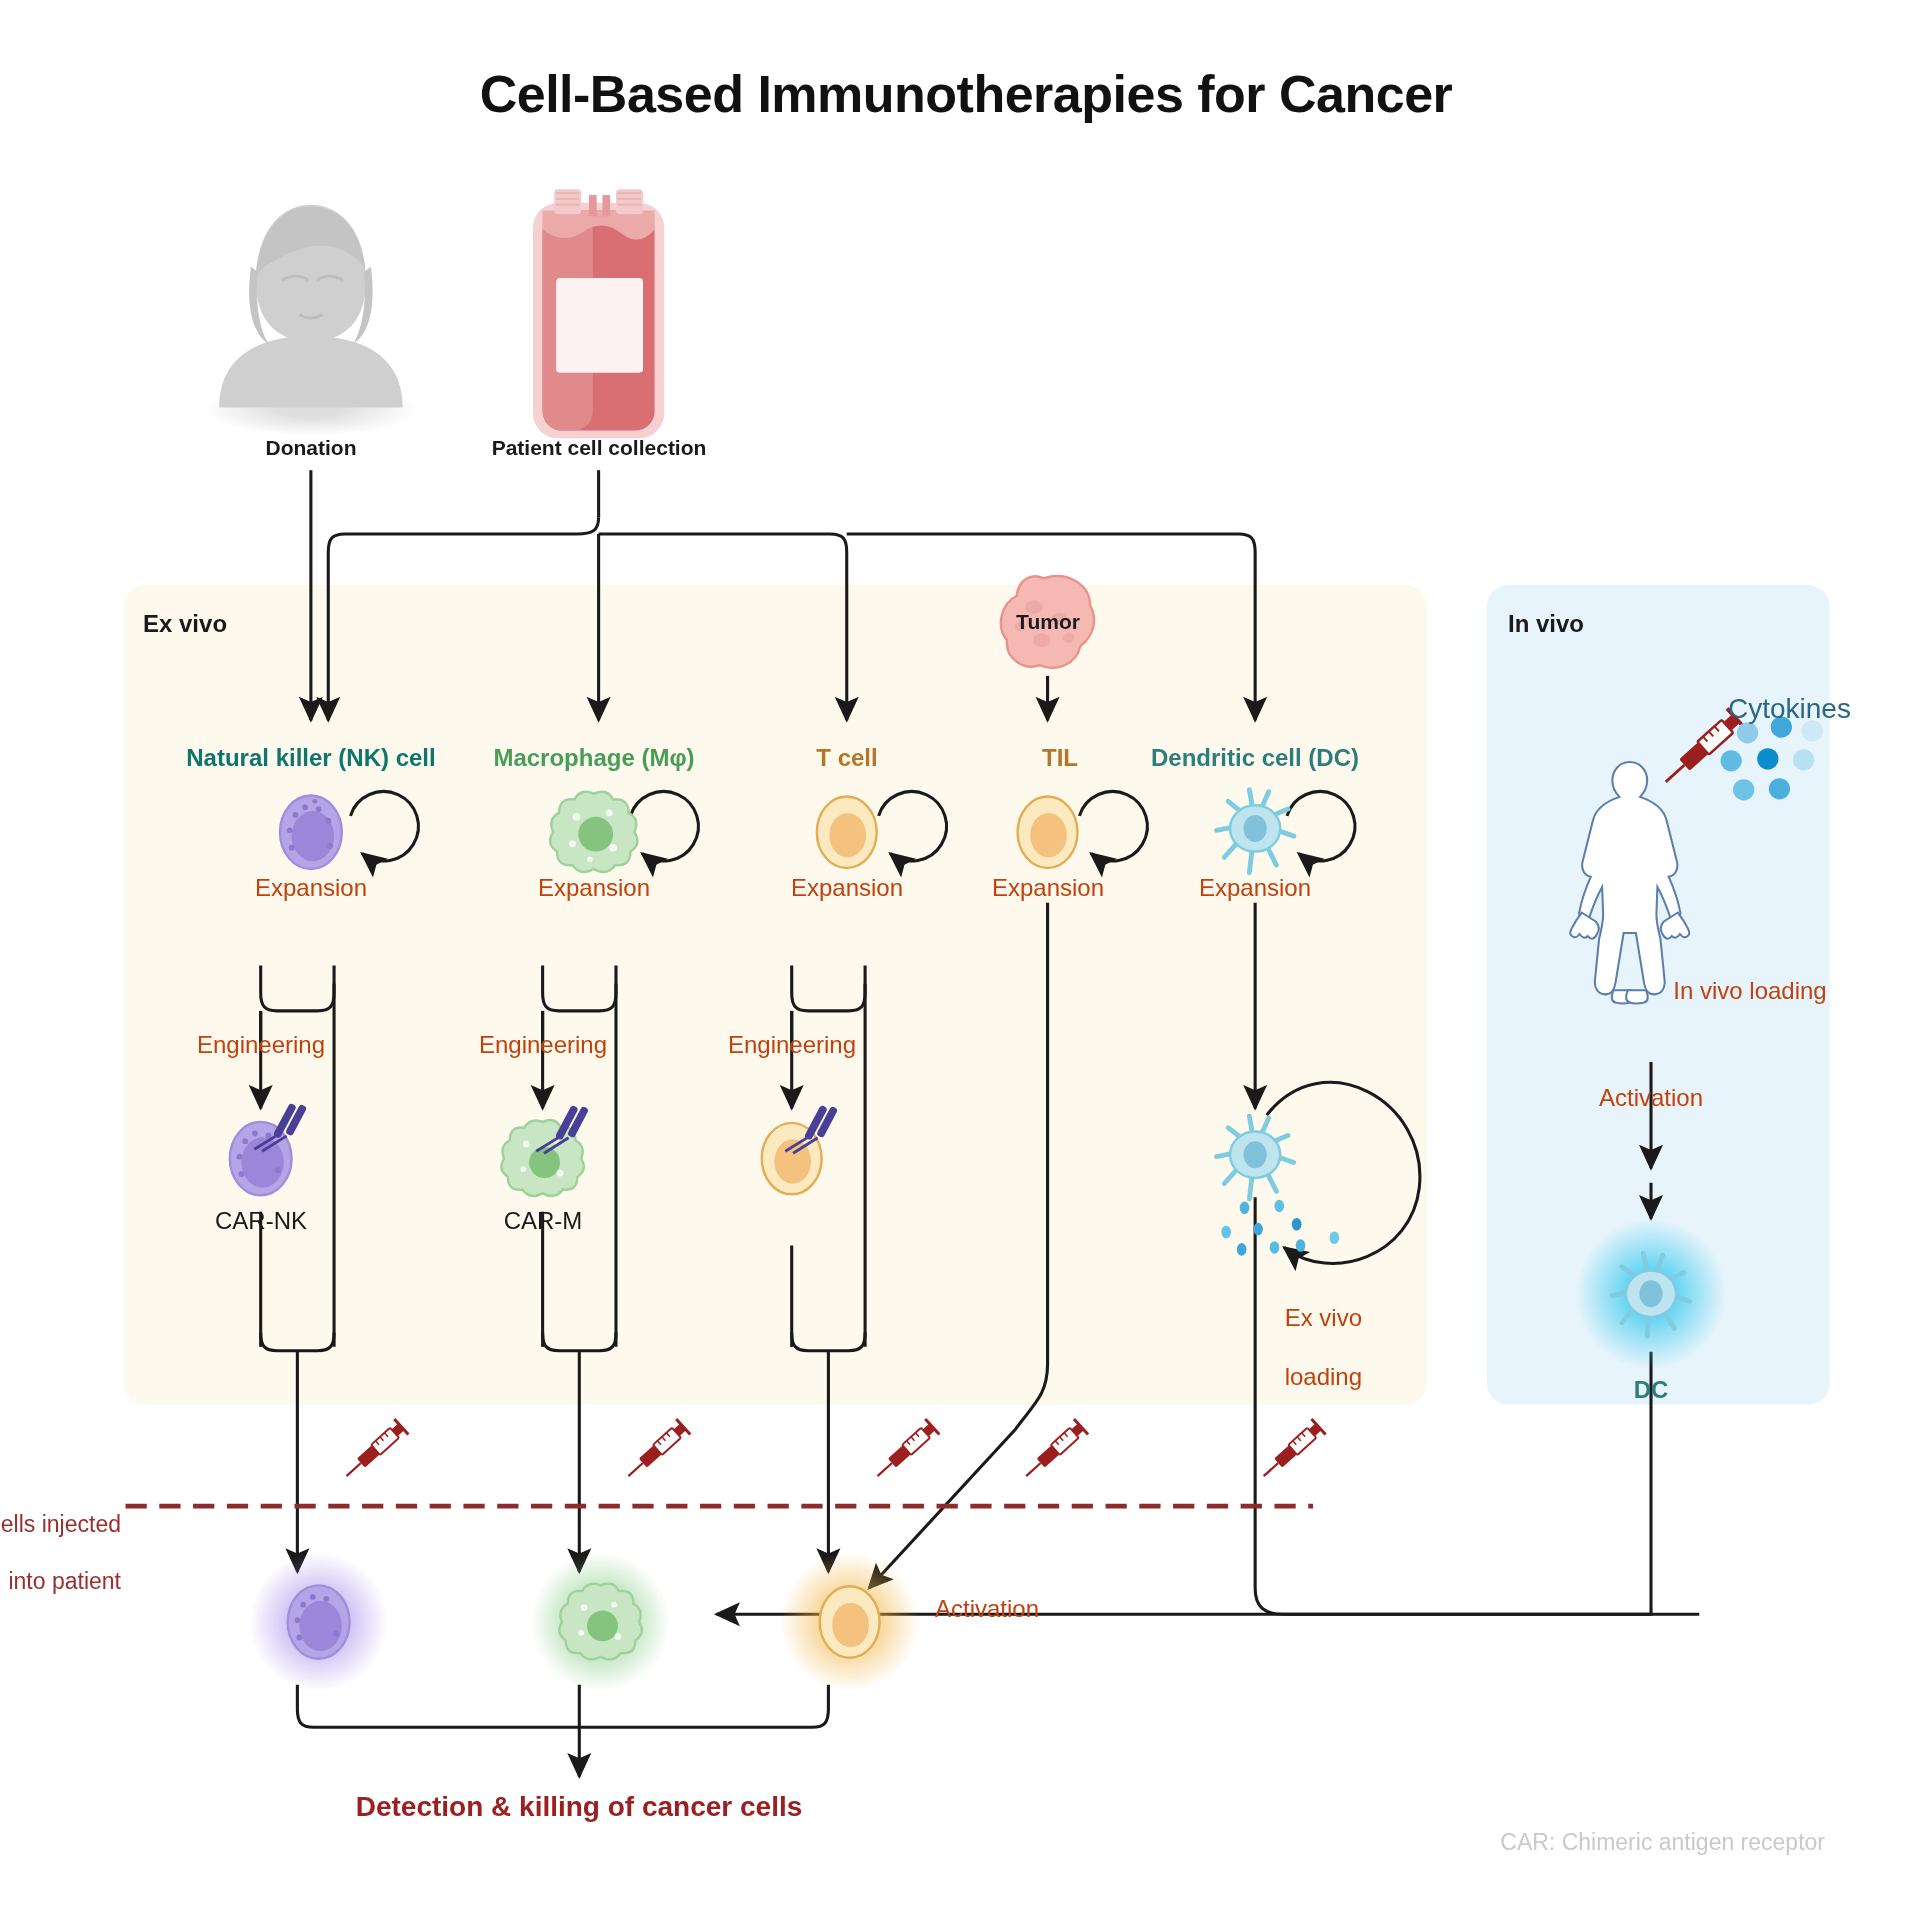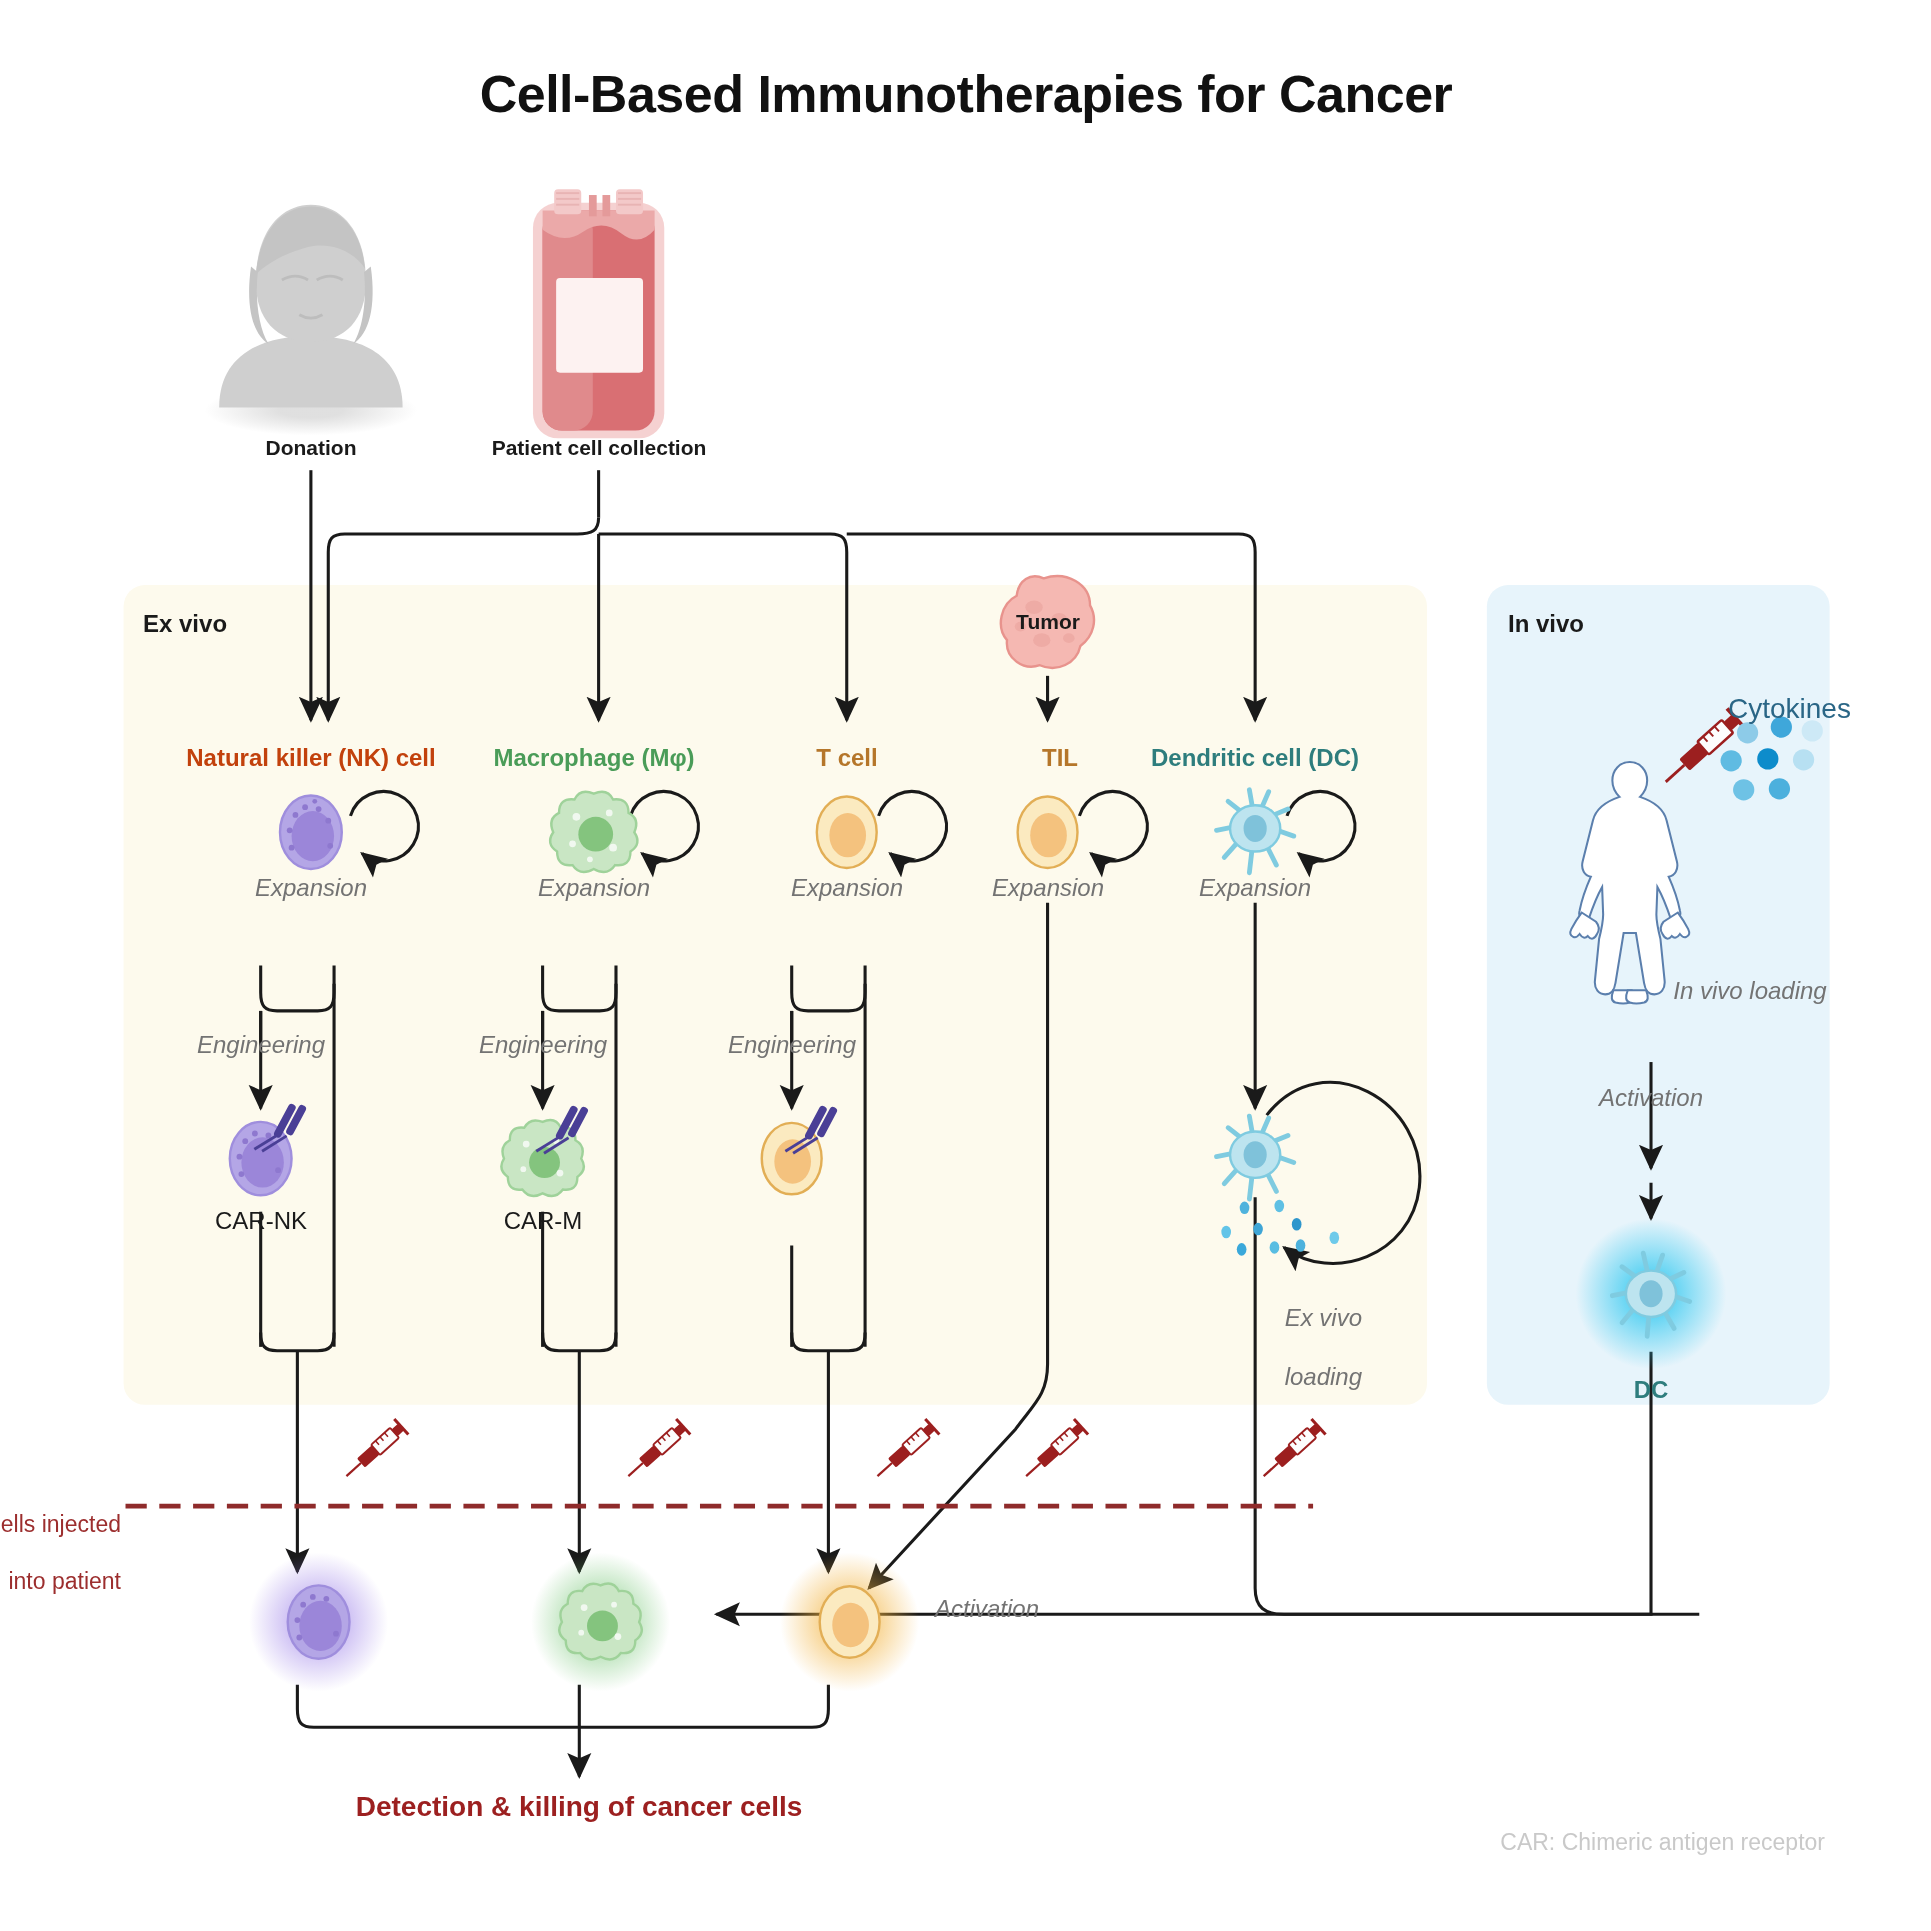--- a/index.html
+++ b/index.html
@@ -16,21 +16,21 @@
   .lbl { position: absolute; white-space: pre; }
   .center { transform: translateX(-50%); text-align: center; }
 
   .title {
     font-size: 52px; font-weight: bold; color: #111111;
     letter-spacing: -0.5px;
   }
   .bold-blk { font-size: 21px; font-weight: bold; color: #1a1a1a; }
   .boxlbl   { font-size: 24px; font-weight: bold; color: #1a1a1a; }
   .celltype { font-size: 24px; font-weight: bold; }
-  .ital     { font-size: 24px; font-style: italic; color: #737373; }
+  .ital     { font-size: 24px; color: #c2410c; }
   .plain    { font-size: 24px; color: #1a1a1a; line-height: 1.2; }
   .inject   { font-size: 23px; color: #9c2e2e; line-height: 1.25; text-align: right; }
   .final    { font-size: 28px; font-weight: bold; color: #9c2020; }
   .legend   { font-size: 23px; color: #c9c9c9; line-height: 1.45; text-align: right; }
   .cytok    { font-size: 28px; color: #2a6686; }
   .dclbl    { font-size: 24px; font-weight: bold; color: #2e7d7d; }
 </style>
 </head>
 <body>
 
@@ -468,21 +468,21 @@
 
   <div class="lbl title center" style="left:966px; top:64px;">Cell-Based Immunotherapies for Cancer</div>
 
   <div class="lbl bold-blk center" style="left:311px; top:436px;">Donation</div>
   <div class="lbl bold-blk center" style="left:599px; top:436px;">Patient cell collection</div>
   <div class="lbl bold-blk center" style="left:1048px; top:610px;">Tumor</div>
 
   <div class="lbl boxlbl" style="left:143px; top:610px;">Ex vivo</div>
   <div class="lbl boxlbl" style="left:1508px; top:610px;">In vivo</div>
 
-  <div class="lbl celltype center" style="left:311px; top:744px; color:#c2410c;">Natural killer (NK) cell</div>
+  <div class="lbl celltype center" style="left:311px; top:744px; color:#0f766e;">Natural killer (NK) cell</div>
   <div class="lbl celltype center" style="left:594px; top:744px; color:#4a9c58;">Macrophage (Mφ)</div>
   <div class="lbl celltype center" style="left:847px; top:744px; color:#b5762a;">T cell</div>
   <div class="lbl celltype center" style="left:1048px; top:744px; color:#b5762a;margin-left:12px;">TIL</div>
   <div class="lbl celltype center" style="left:1255px; top:744px; color:#2e7d7d;">Dendritic cell (DC)</div>
 
   <div class="lbl ital center" style="left:311px; top:874px;">Expansion</div>
   <div class="lbl ital center" style="left:594px; top:874px;">Expansion</div>
   <div class="lbl ital center" style="left:847px; top:874px;">Expansion</div>
   <div class="lbl ital center" style="left:1048px; top:874px;">Expansion</div>
   <div class="lbl ital center" style="left:1255px; top:874px;">Expansion</div>

